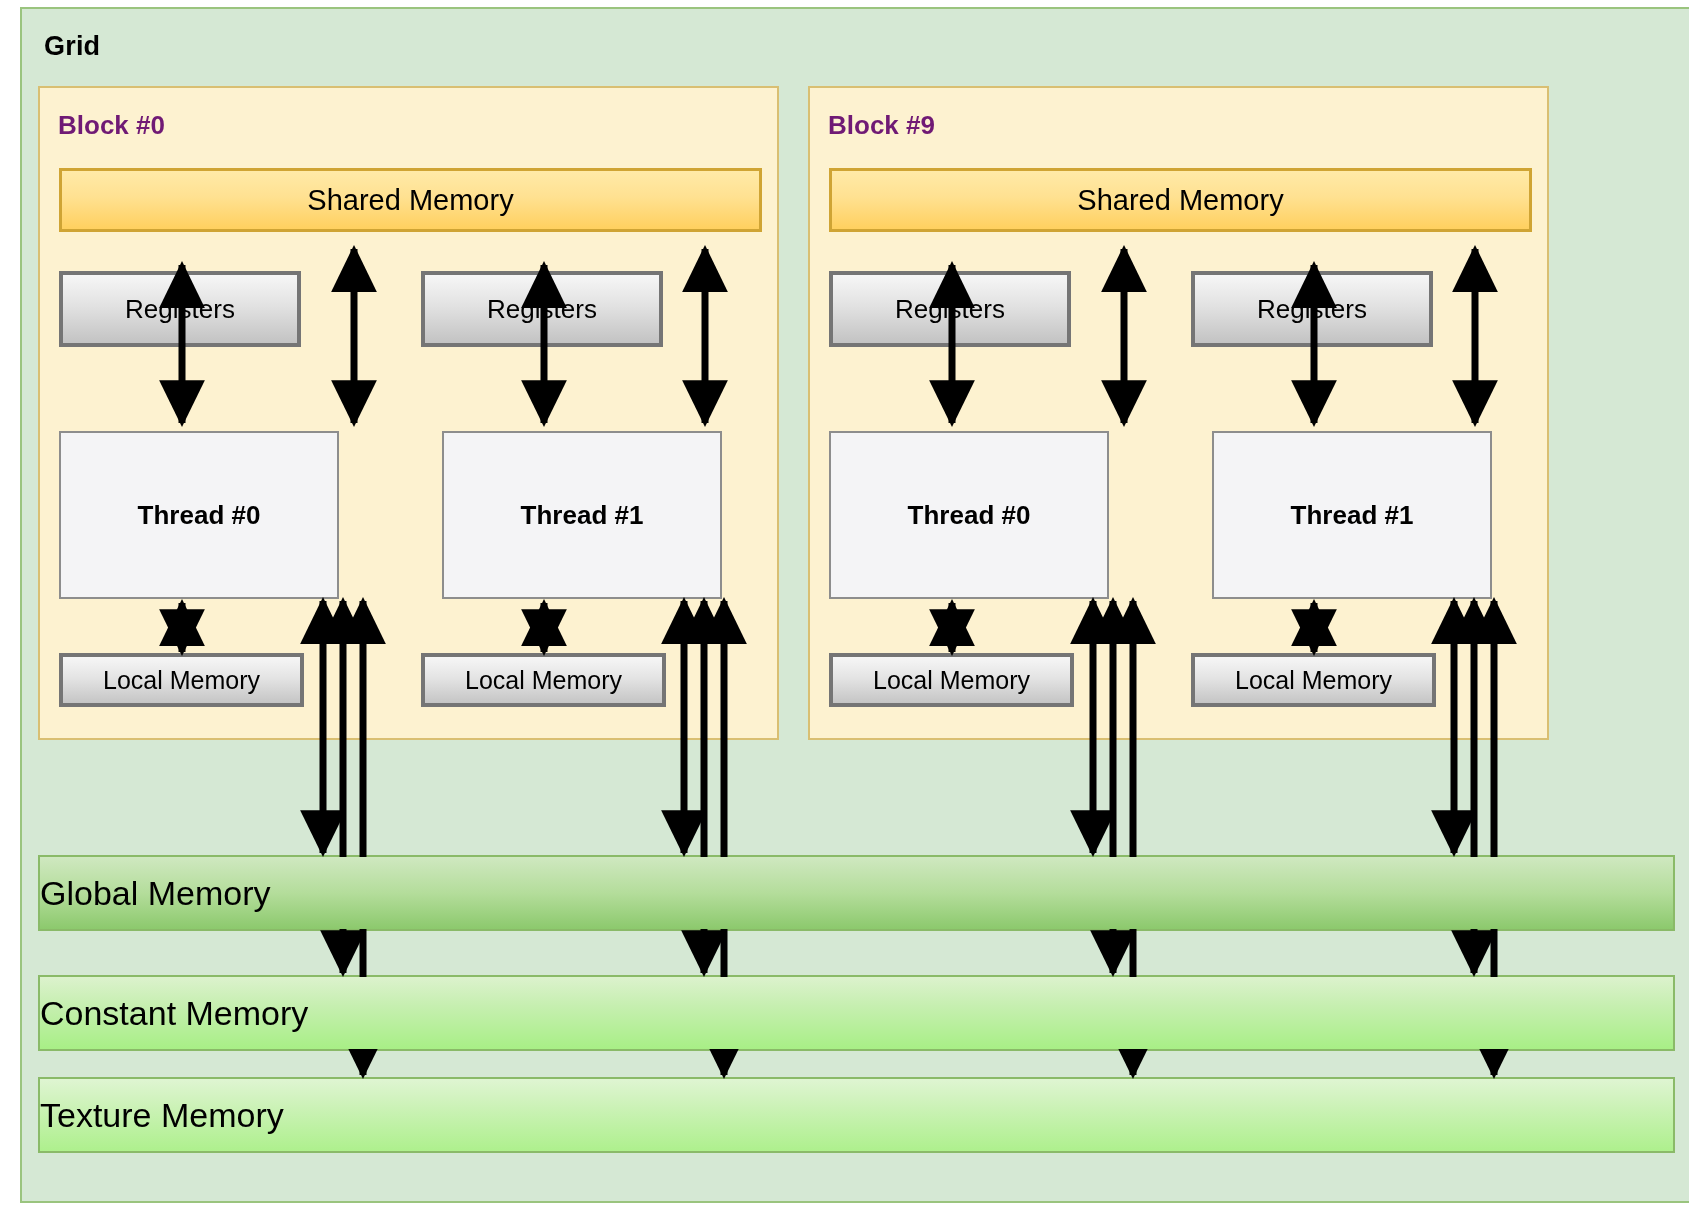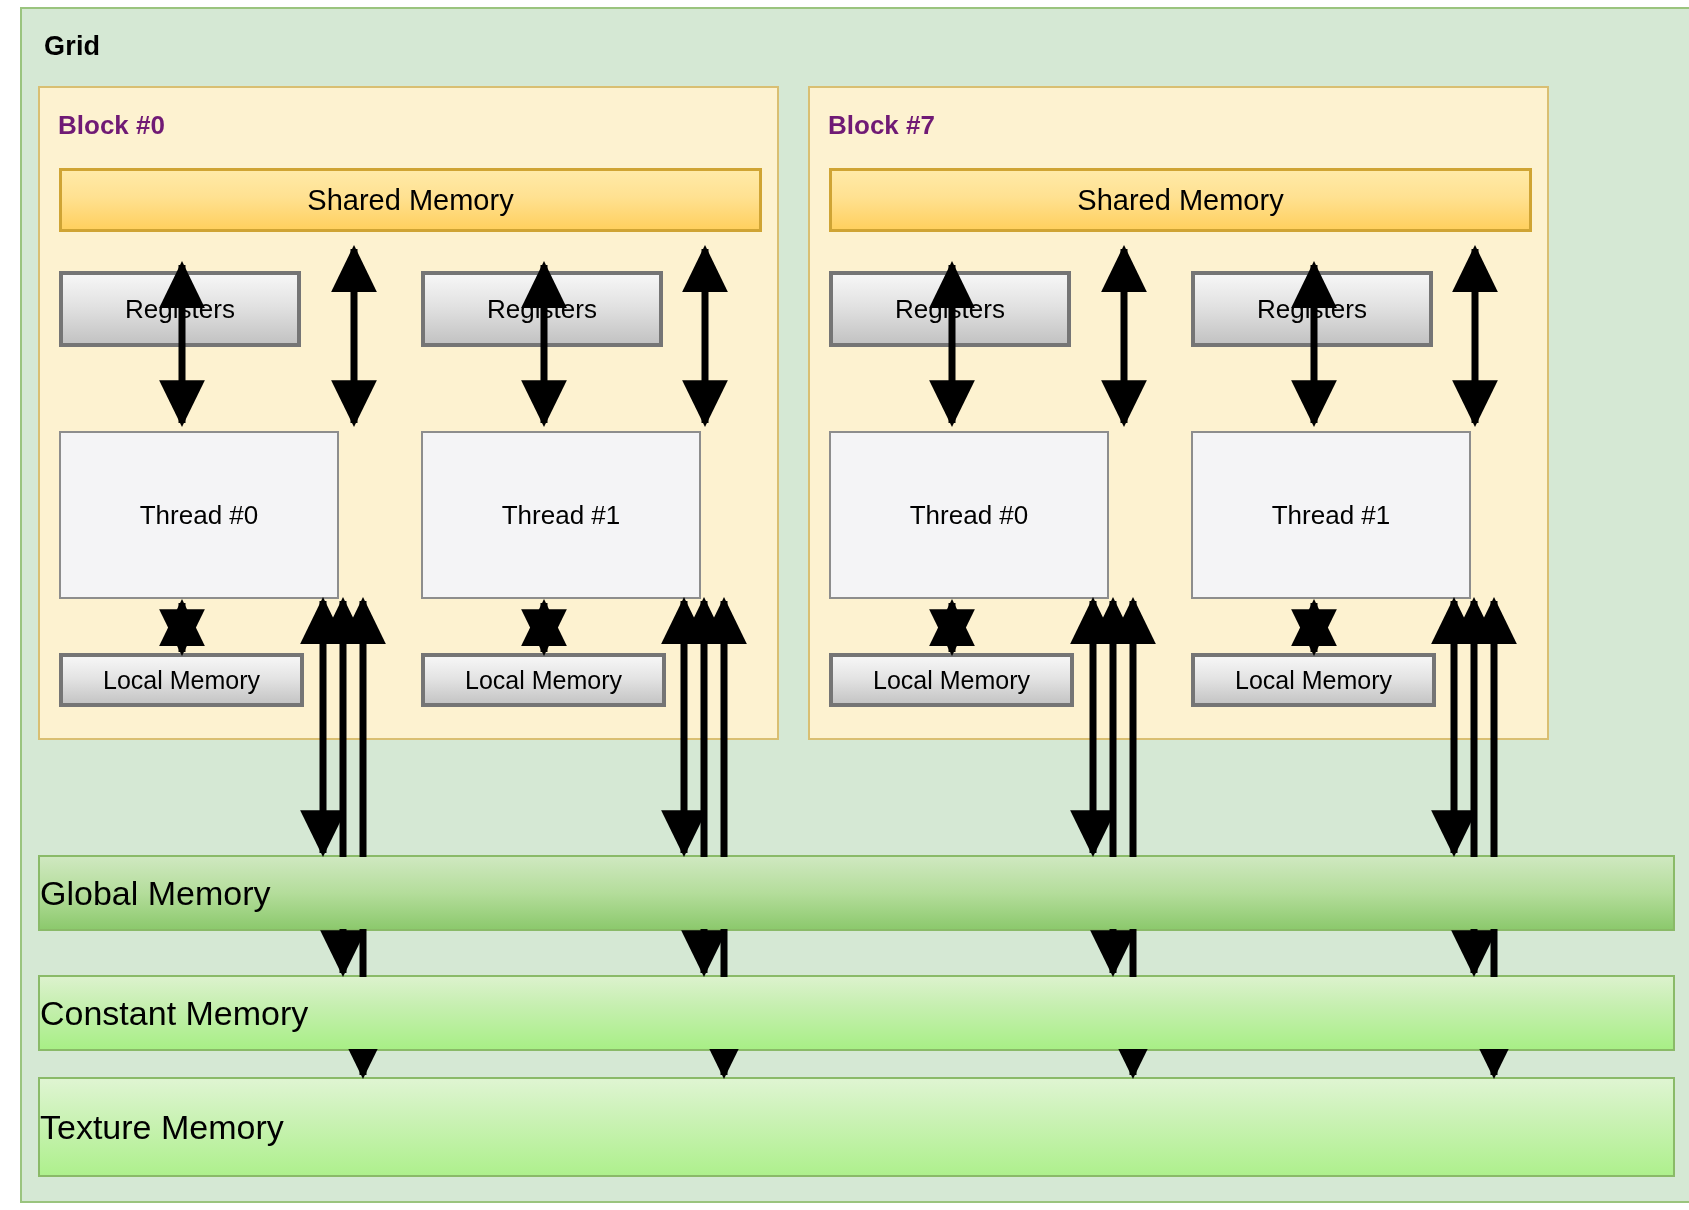--- a/index.html
+++ b/index.html
@@ -105,25 +105,25 @@
     top: 343px;
     width: 280px;
     height: 168px;
     box-sizing: border-box;
     background: #f4f4f6;
     border: 2px solid #8d8d8d;
     display: flex;
     align-items: center;
     justify-content: center;
     font-size: 26px;
-    font-weight: normal;
+    font-weight: bold;
     color: #000000;
   }
   .thr-a { left: 19px; }
-  .thr-b { left: 381px; }
+  .thr-b { left: 402px; }
 
   
   .local-mem {
     position: absolute;
     top: 565px;
     width: 245px;
     height: 54px;
     box-sizing: border-box;
     background: linear-gradient(to bottom, #f6f6f6 0%, #e4e4e4 45%, #c5c5c5 100%);
     border: 4px solid #757575;
@@ -153,21 +153,21 @@
     height: 76px;
     background: linear-gradient(to bottom, #cfe8c0 0%, #b4dd9b 50%, #8cc96d 100%);
   }
   #constant-mem {
     top: 975px;
     height: 76px;
     background: linear-gradient(to bottom, #dcf2cd 0%, #c6 efb0 40%, #a8ef86 100%);
   }
   #texture-mem {
     top: 1077px;
-    height: 100px;
+    height: 76px;
     background: linear-gradient(to bottom, #dff5d2 0%, #cbf2b6 40%, #aef08d 100%);
   }
 
   
   #arrows {
     position: absolute;
     left: 0;
     top: 0;
     width: 1689px;
     height: 1210px;
@@ -192,21 +192,21 @@
     <div class="registers reg-b">Registers</div>
 
     <div class="thread thr-a">Thread #0</div>
     <div class="thread thr-b">Thread #1</div>
 
     <div class="local-mem lm-a">Local Memory</div>
     <div class="local-mem lm-b">Local Memory</div>
   </div>
 
   <div class="block-box" id="block1">
-    <div class="block-title">Block #7</div>
+    <div class="block-title">Block #9</div>
 
     <div class="shared-mem">Shared Memory</div>
 
     <div class="registers reg-a">Registers</div>
     <div class="registers reg-b">Registers</div>
 
     <div class="thread thr-a">Thread #0</div>
     <div class="thread thr-b">Thread #1</div>
 
     <div class="local-mem lm-a">Local Memory</div>

